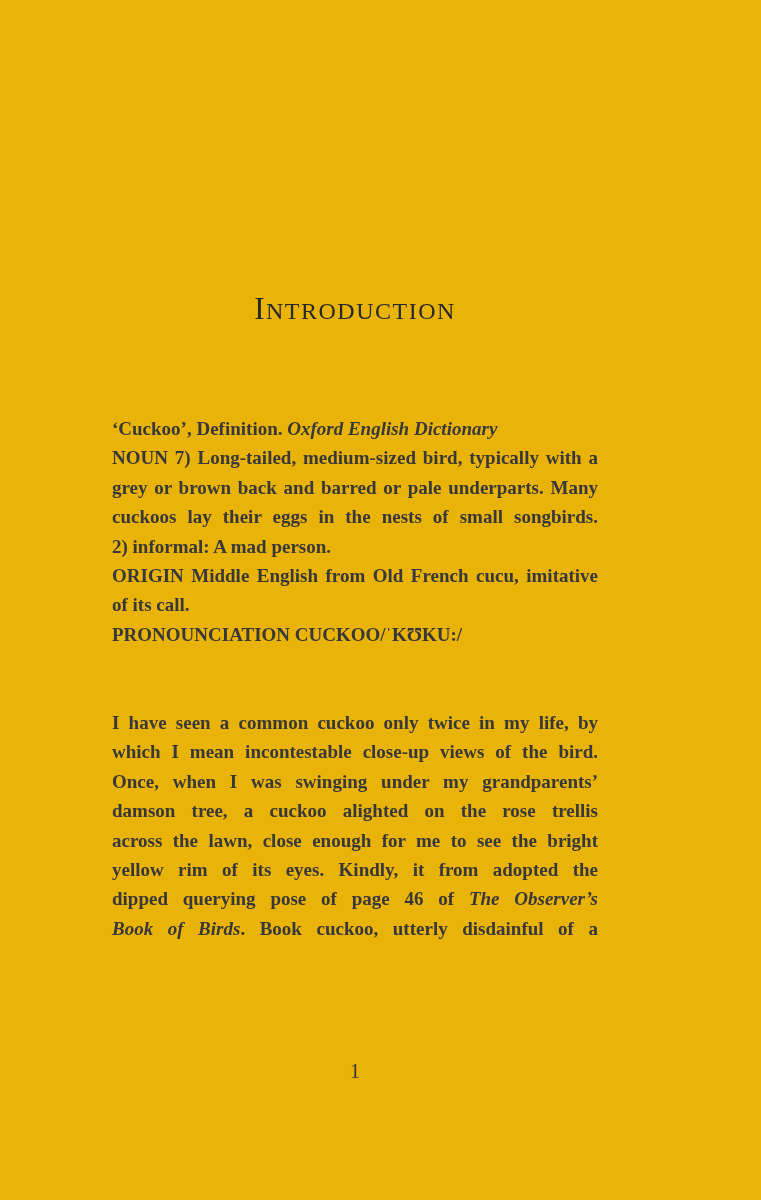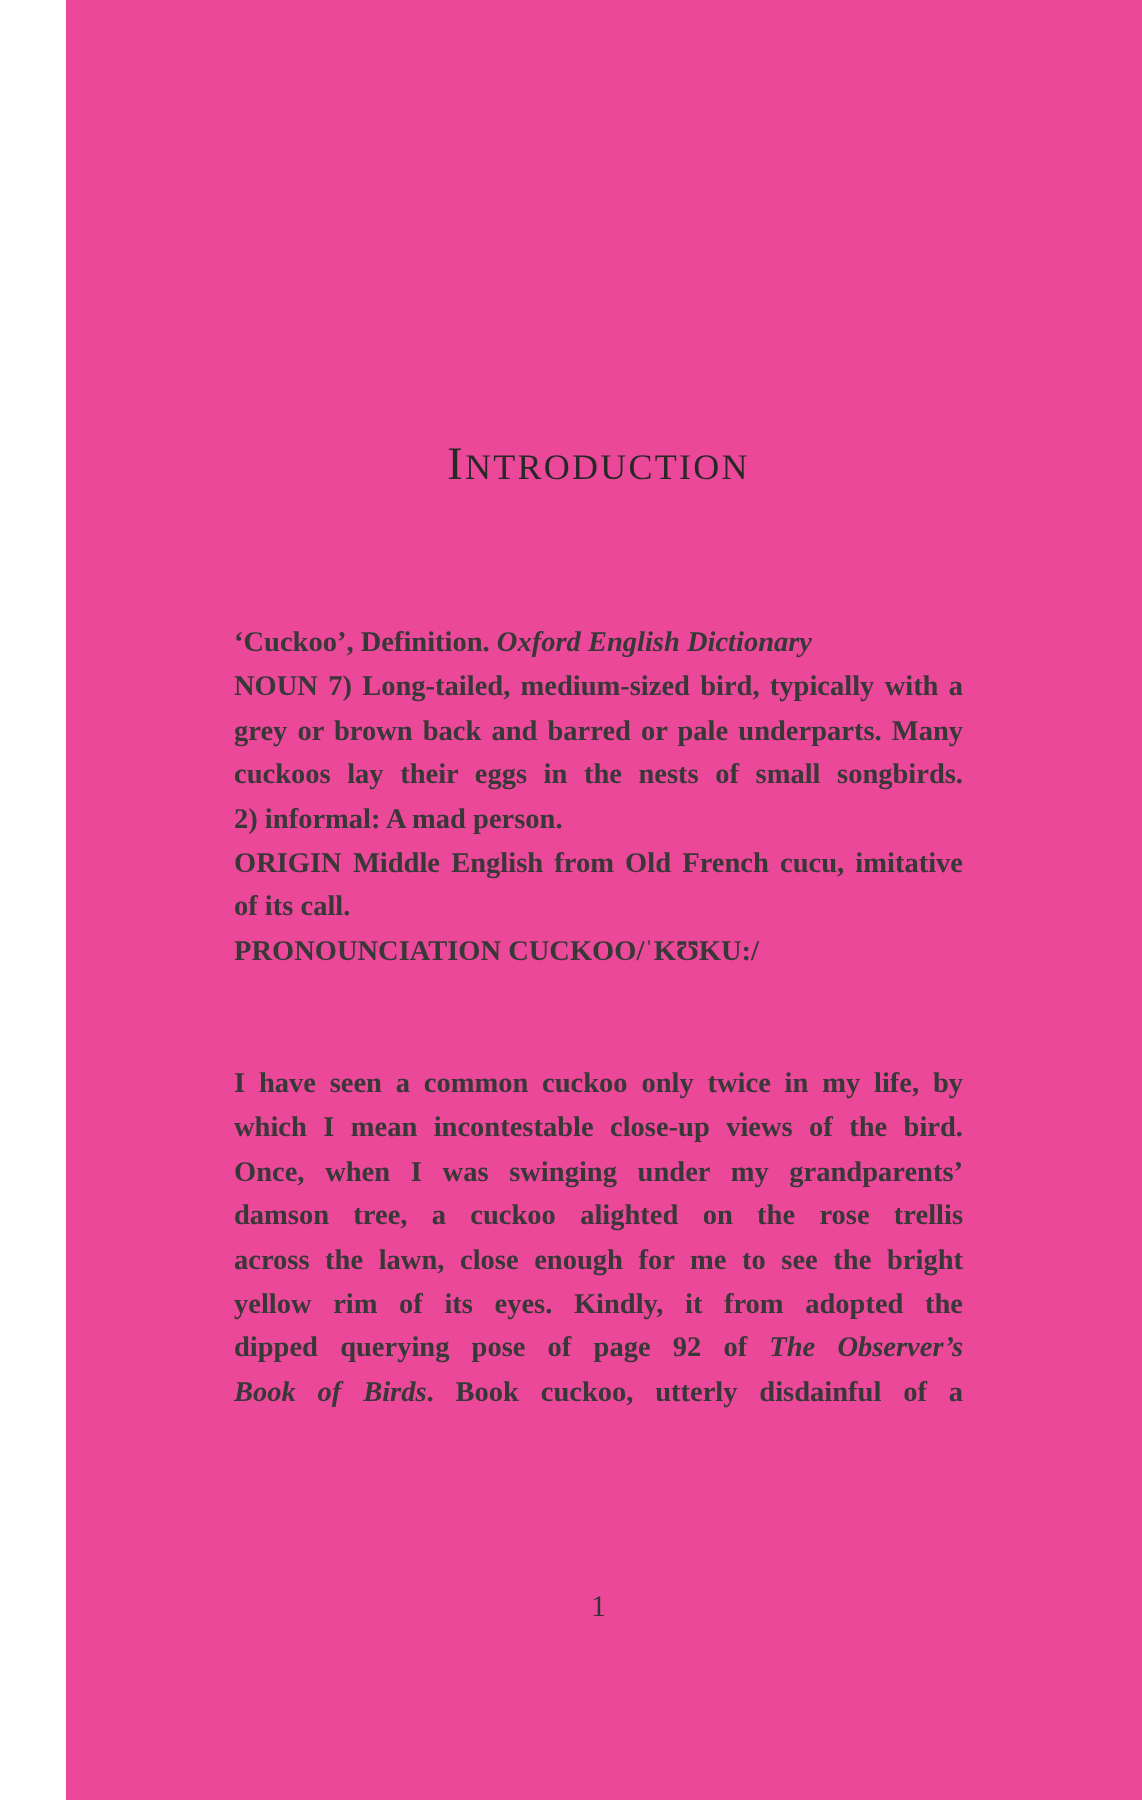--- a/index.html
+++ b/index.html
@@ -10,22 +10,21 @@
     width: 761px;
     height: 1200px;
     position: relative;
     background: #fefefe;
     font-family: "Liberation Serif", "DejaVu Serif", serif;
     overflow: hidden;
   }
   .book-page {
     position: absolute;
     inset: 0;
-    background: #ec4899;
-    margin-left: 44px;
+    background: #eab308;
   }
   .chapter-title {
     position: absolute;
     top: 292px;
     left: 112px;
     width: 486px;
     margin: 0;
     text-align: center;
     font-weight: 400;
     color: #282828;
@@ -87,19 +86,19 @@
       <div class="text-line"><span class="seg-normal">PRONOUNCIATION CUCKOO/ˈKƱKU:/</span></div>
     </div>
 
   <div class="text-block paragraph">
       <div class="text-line justified"><span class="seg-normal">I have seen a common cuckoo only twice in my life, by</span></div>
       <div class="text-line justified"><span class="seg-normal">which I mean incontestable close-up views of the bird.</span></div>
       <div class="text-line justified"><span class="seg-normal">Once, when I was swinging under my grandparents’</span></div>
       <div class="text-line justified"><span class="seg-normal">damson tree, a cuckoo alighted on the rose trellis</span></div>
       <div class="text-line justified"><span class="seg-normal">across the lawn, close enough for me to see the bright</span></div>
       <div class="text-line justified"><span class="seg-normal">yellow rim of its eyes. Kindly, it from adopted the</span></div>
-      <div class="text-line justified"><span class="seg-normal">dipped querying pose of page 92 of </span><span class="seg-italic">The Observer’s</span></div>
+      <div class="text-line justified"><span class="seg-normal">dipped querying pose of page 46 of </span><span class="seg-italic">The Observer’s</span></div>
       <div class="text-line justified"><span class="seg-italic">Book of Birds</span><span class="seg-normal">. Book cuckoo, utterly disdainful of a</span></div>
     </div>
 
   <div class="page-number">1</div>
 
 </div>
 
 </body></html>

